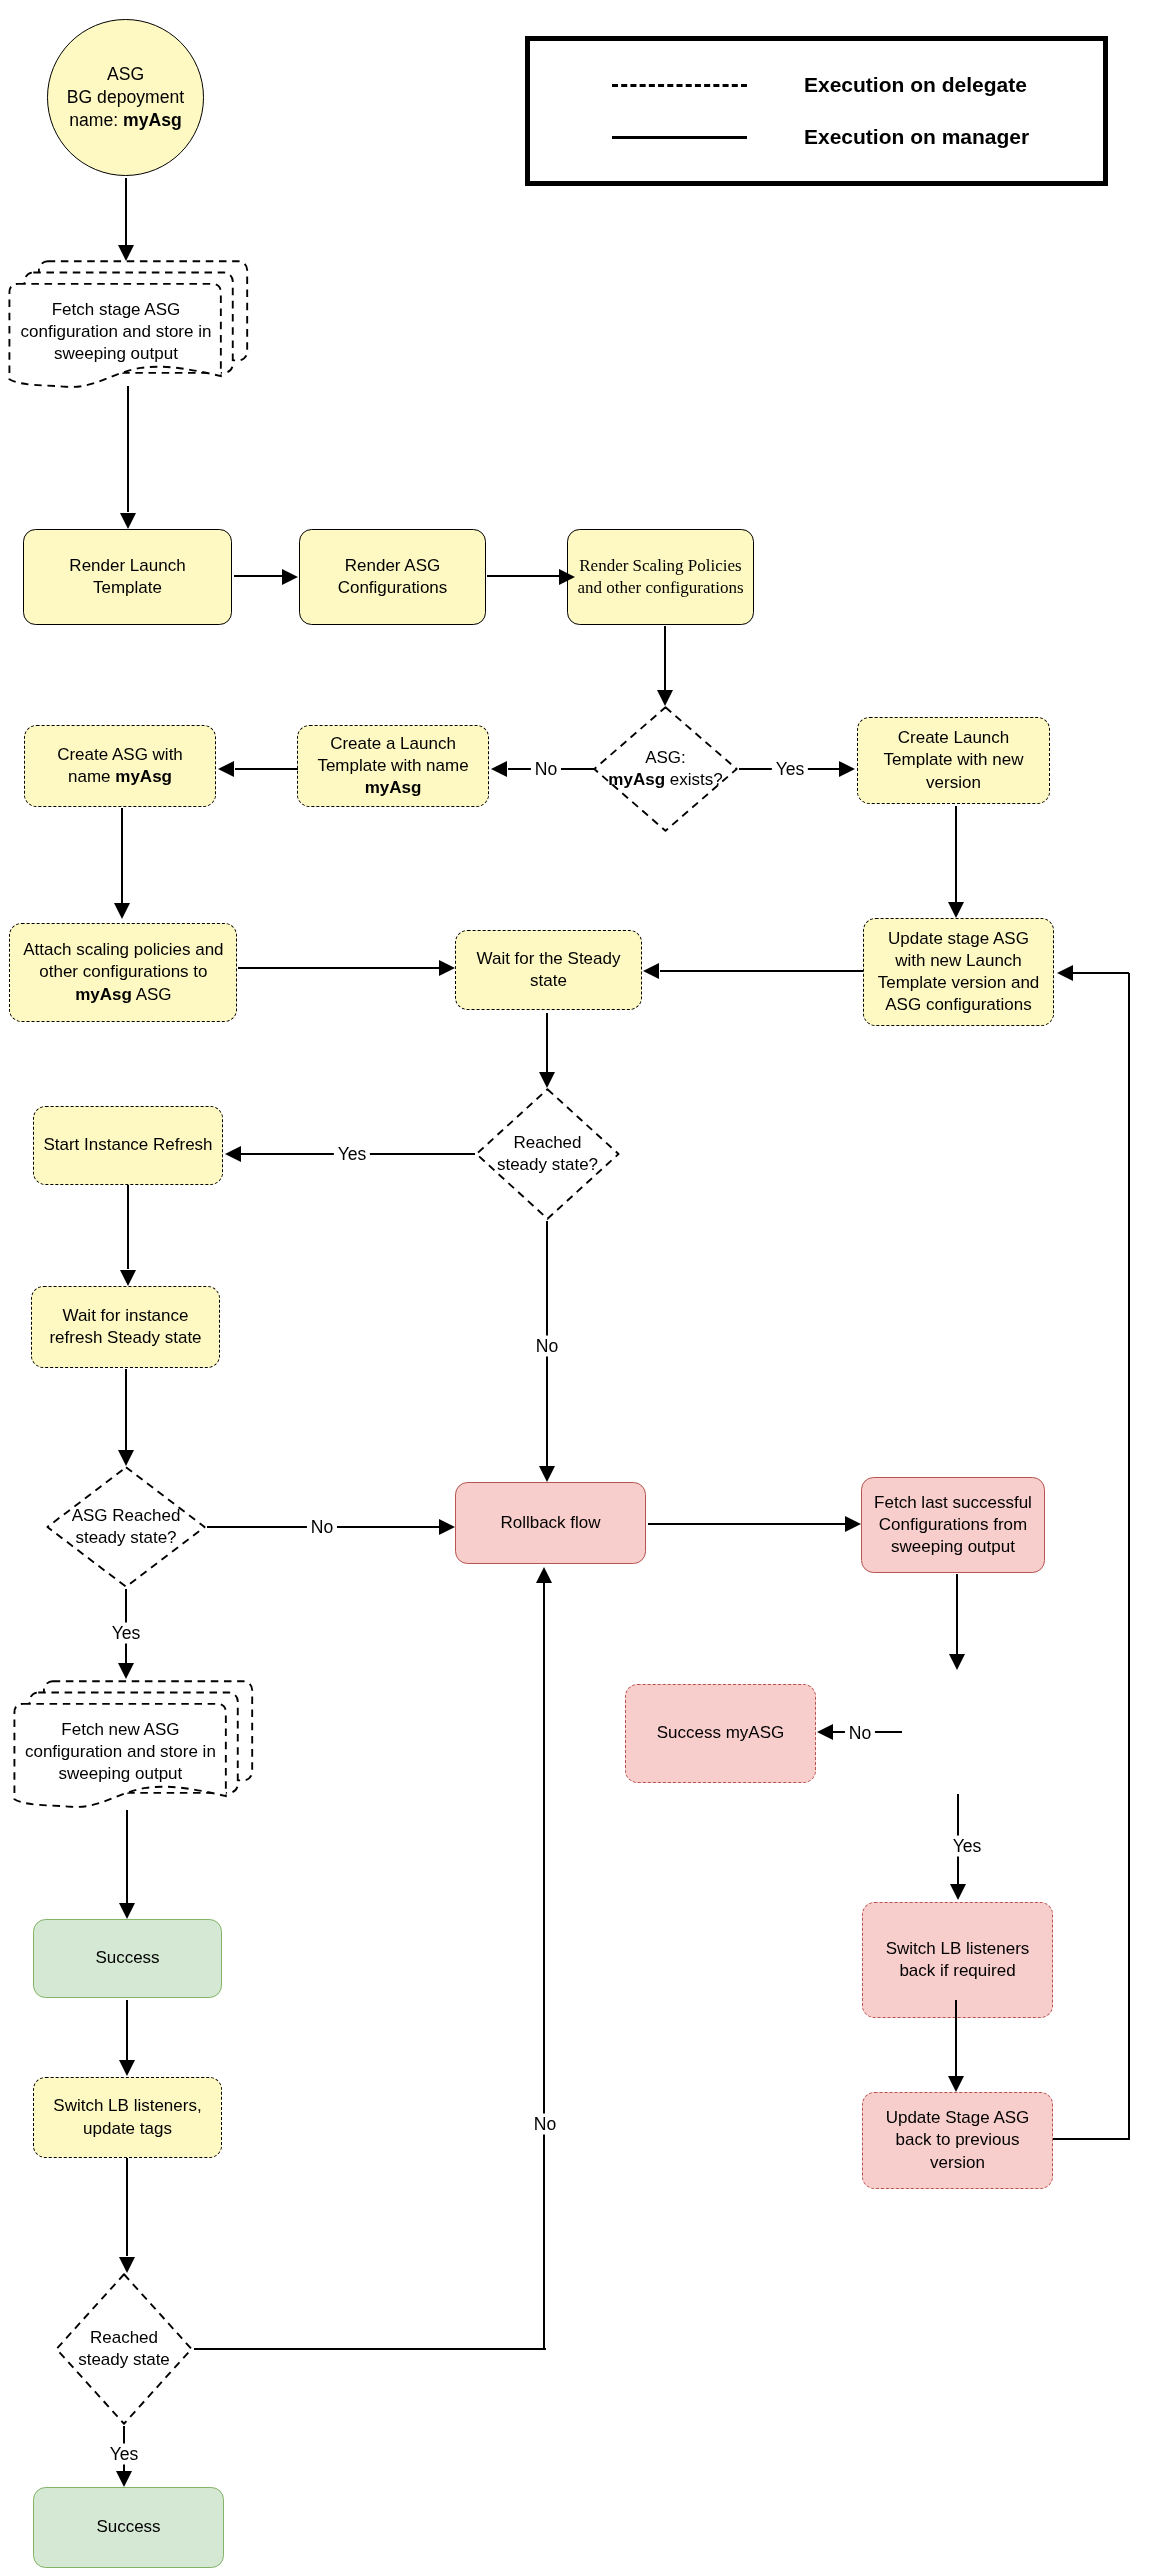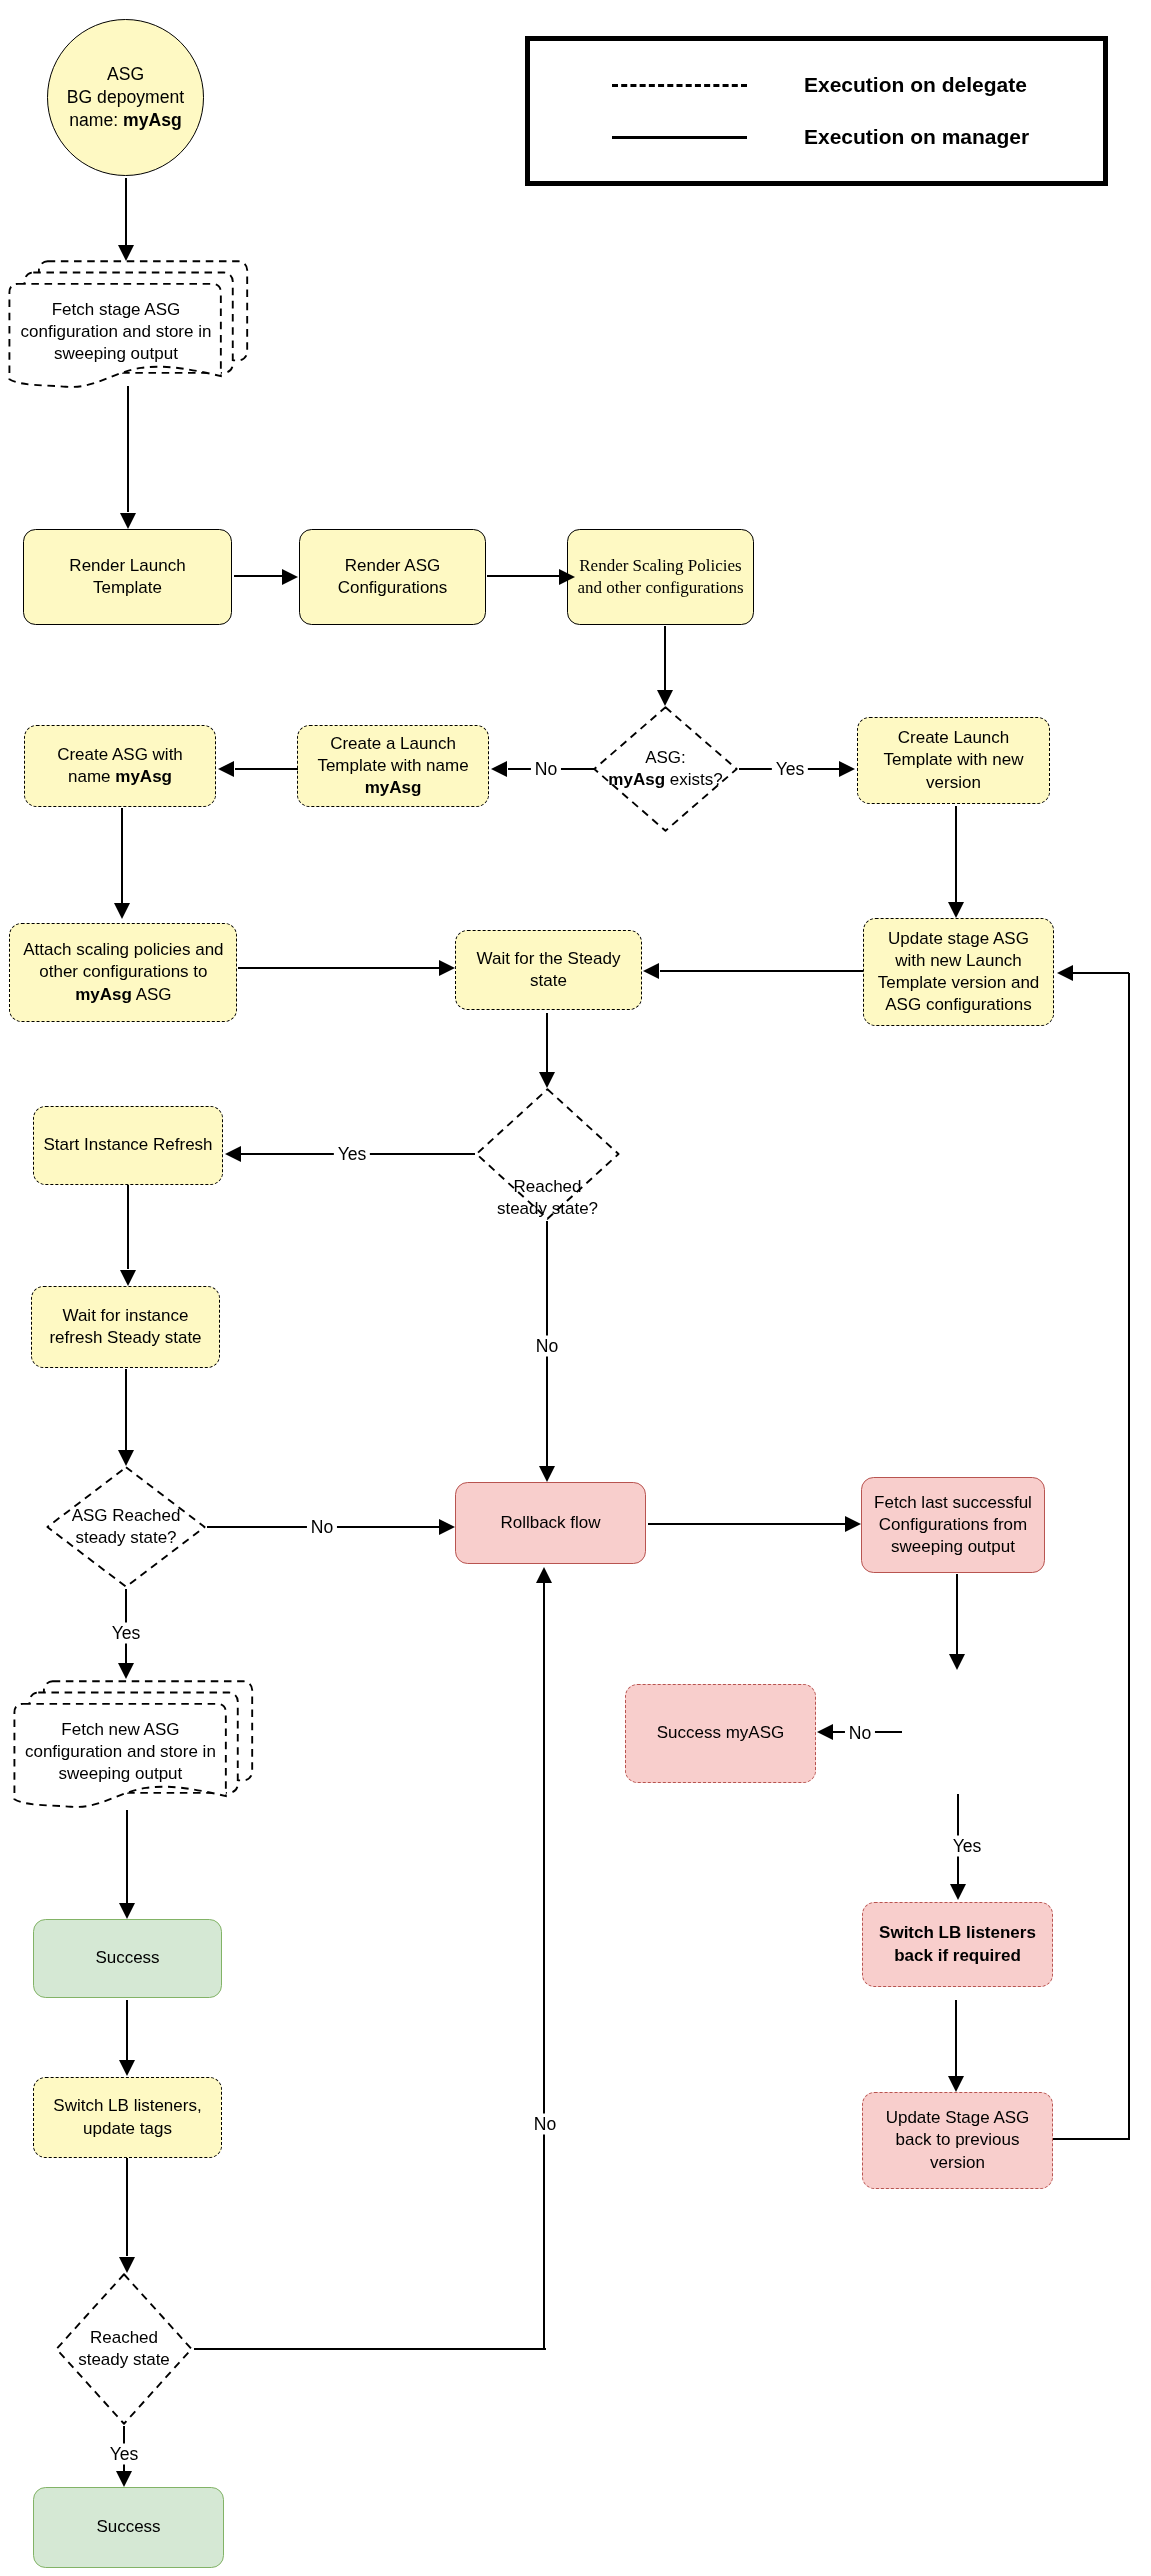--- a/index.html
+++ b/index.html
@@ -108,21 +108,21 @@
       <span>Attach scaling policies and other configurations to </span><b>myAsg</b><span> ASG</span>
     </span>
   </div>
   <div class="node dashed" style="left:455px;top:930px;width:187px;height:80px;">
     <span>Wait for the Steady state</span>
   </div>
   <div class="node dashed" style="left:863px;top:918px;width:191px;height:108px;">
     <span>Update stage ASG with new Launch Template version and ASG configurations</span>
   </div>
 
-  <div class="node shape" style="left:475px;top:1088px;width:145px;height:132px;align-items:flex-end;">
+  <div class="node shape" style="left:475px;top:1088px;width:145px;height:132px;">
     <svg viewBox="0 0 230 210">
       <polygon points="115,2 228,105 115,208 2,105" style="fill:#fff;stroke:#000" stroke-width="3" stroke-dasharray="12 9" stroke-linejoin="round"></polygon>
     </svg>
     <div class="overlay" style="width:119px;">Reached steady state?</div>
   </div>
 
   <div class="node dashed" style="left:33px;top:1106px;width:190px;height:79px;">
     <span>Start Instance Refresh</span>
   </div>
   <div class="node dashed" style="left:31px;top:1286px;width:189px;height:82px;">
@@ -153,21 +153,21 @@
   </div>
 
   <div class="node pink-dashed" style="left:625px;top:1684px;width:191px;height:99px;">
     <span>Success myASG</span>
   </div>
 
 
   <div class="node green" style="left:33px;top:1919px;width:189px;height:79px;">
     <span>Success</span>
   </div>
-  <div class="node pink-dashed" style="left:862px;top:1902px;width:191px;height:85px;font-weight:bold;">
+  <div class="node pink-dashed" style="left:862px;top:1902px;width:191px;height:116px;">
     <span>Switch LB listeners back if required</span>
   </div>
   <div class="node dashed" style="left:33px;top:2077px;width:189px;height:81px;">
     <span>Switch LB listeners, update tags</span>
   </div>
   <div class="node pink-dashed" style="left:862px;top:2092px;width:191px;height:97px;">
     <span>Update Stage ASG back to previous version</span>
   </div>
 
   <div class="node shape" style="left:55px;top:2273px;width:138px;height:152px;">

